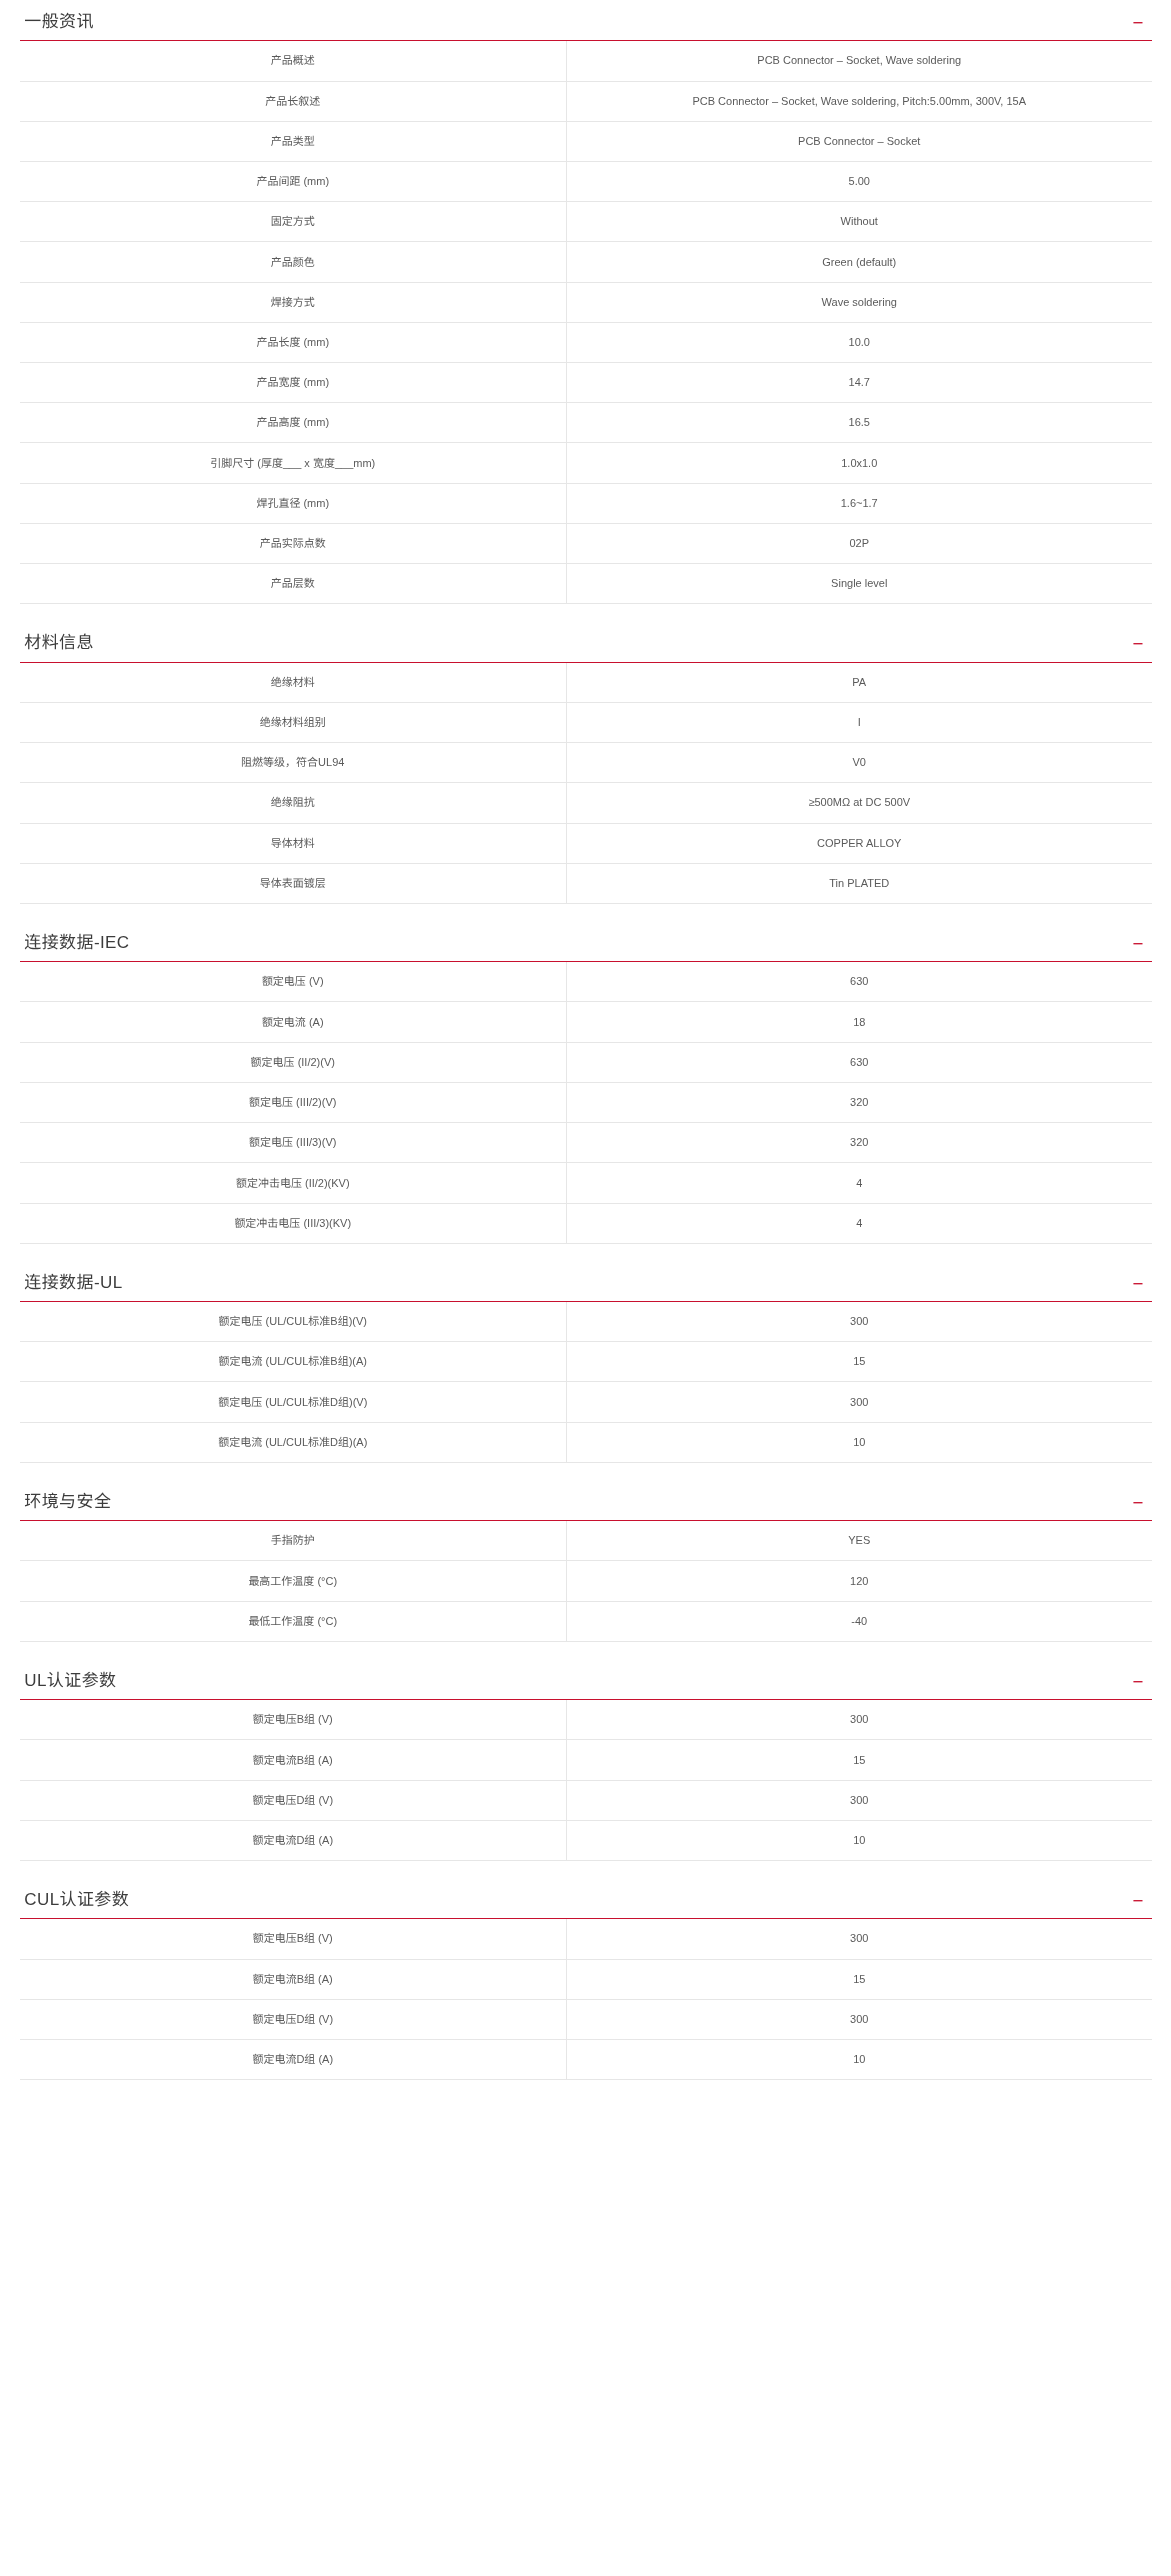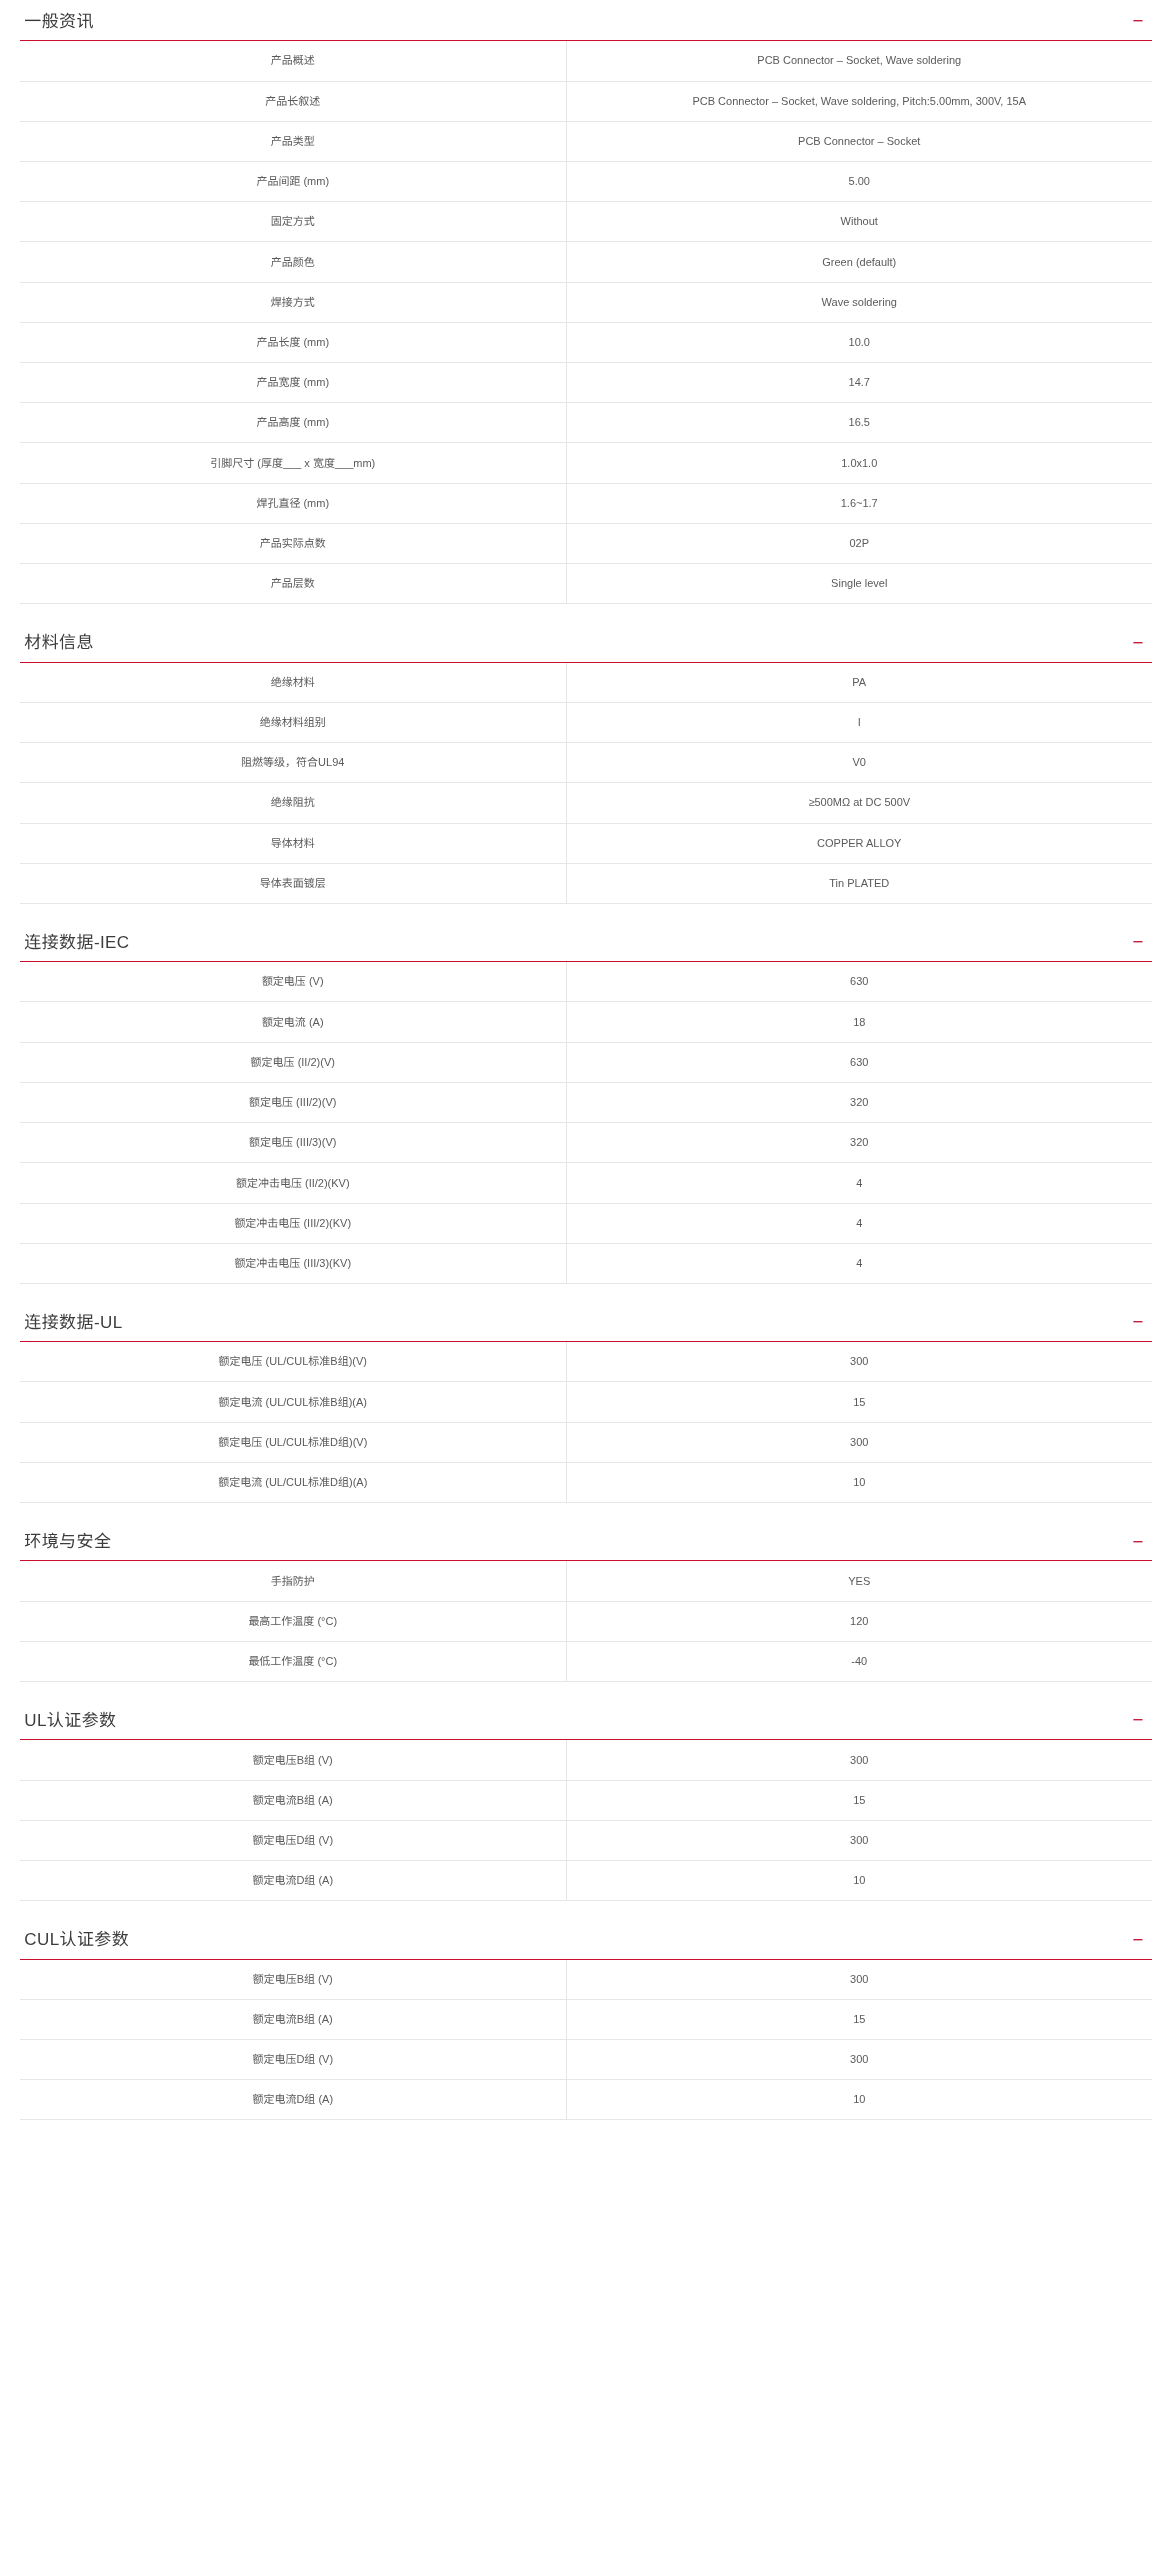--- a/index.html
+++ b/index.html
@@ -20,21 +20,21 @@
     padding: 13px 20px 29px 20px;
   }
   .section {
     margin-bottom: 30px;
   }
   .section:last-child { margin-bottom: 16px; }
 
   .section-header {
     position: relative;
     display: flex;
-    align-items: center;
+    align-items: flex-end;
     justify-content: space-between;
     padding: 0 4.3px 8.6px 4.3px;
     border-bottom: 1.4px solid #c8102e;
     gap: 8px;
   }
   .section-title {
     font-size: 17px;
     color: #3c3c3c;
     letter-spacing: 0.4px;
     line-height: 1.1;
@@ -211,24 +211,20 @@
             </tr>
             <tr>
               <td class="label-cell">额定电压 (III/3)(V)</td>
               <td class="value-cell">320</td>
             </tr>
             <tr>
               <td class="label-cell">额定冲击电压 (II/2)(KV)</td>
               <td class="value-cell">4</td>
             </tr>
             <tr>
-              <td class="label-cell">额定冲击电压 (III/2)(KV)</td>
-              <td class="value-cell">4</td>
-            </tr>
-            <tr>
               <td class="label-cell">额定冲击电压 (III/3)(KV)</td>
               <td class="value-cell">4</td>
             </tr>
           </tbody>
         </table>
       </div>
       <div class="section">
         <div class="section-header">
           <h2 class="section-title">连接数据-UL</h2>
           <span class="collapse-toggle">−</span>

